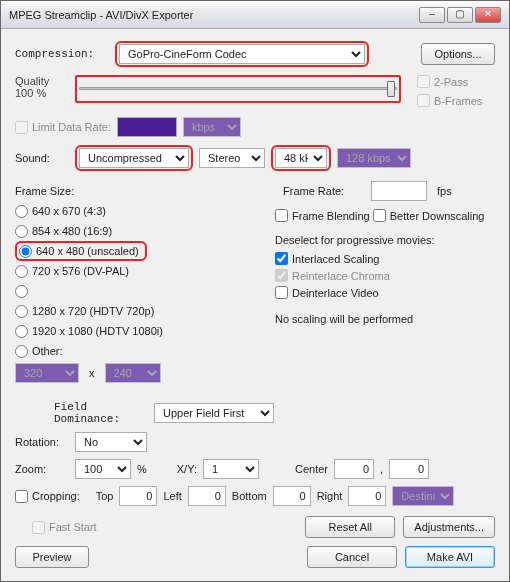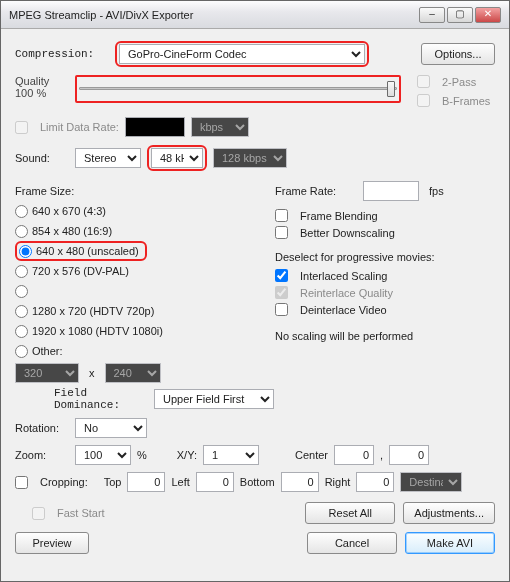--- a/index.html
+++ b/index.html
@@ -8,29 +8,29 @@
   .titlebar { height:28px; background:linear-gradient(#fdfdfe,#e8e8ec 40%,#d9dbe0); border-bottom:1px solid #aaa; display:flex; align-items:center; padding:0 8px; }
   .titlebar .title { color:#222; }
   .titlebar .winbtns { margin-left:auto; display:flex; gap:2px; }
   .winbtn { width:26px; height:16px; border:1px solid #888; border-radius:2px; background:linear-gradient(#fafafa,#d8d8d8); font-size:10px; line-height:12px; text-align:center; color:#333;}
   .winbtn.close { background:linear-gradient(#f3a1a1,#cb4848); color:#fff; }
   .content { flex:1; padding:12px 14px 10px 14px; position:relative; color:#222; }
   .row { display:flex; align-items:center; margin-bottom:8px; gap:6px; }
   label.lab { color:#222; }
   select.sel, input.inp { border:1px solid #abadb3; background:#fff; height:20px; padding:1px 4px; font-size:11px; color:#222; }
   select.sel { padding:0 2px 0 4px; }
-  select.sel.dis, input.inp.dis { color:#888; background:#000000; }
+  select.sel.dis, input.inp.dis { color:#888; background:#4c1d95; }
   .btn { height:22px; border:1px solid #8a8a8a; border-radius:3px; background:linear-gradient(#fefefe,#e5e5e5); padding:0 10px; font-size:11px; color:#222; min-width:74px; }
   .btn.primary { border:1px solid #3399ff; box-shadow:0 0 0 1px rgba(51,153,255,.4) inset; background:linear-gradient(#fbfeff,#d8edfb); }
   .hl-red { border:2px solid #e22; border-radius:6px; padding:1px 2px; }
   .slider-wrap { flex:1; position:relative; height:20px; }
   .slider-track { position:absolute; left:0; right:0; top:8px; height:3px; background:#c6c6c6; border:1px solid #9a9a9a; border-radius:1px;}
   .slider-thumb { position:absolute; top:2px; width:8px; height:16px; background:linear-gradient(#f8f8f8,#dcdcdc); border:1px solid #6b6b6b; border-radius:1px;}
   .mini-lab { color:#444; }
-  .chk { display:inline-flex; align-items:center; gap:12px; }
+  .chk { display:inline-flex; align-items:center; gap:4px; }
   .chk input { width:13px; height:13px; }
   .chk.dis { color:#8a8a8a; }
   .section-label { margin:6px 0 4px 0; }
   .framesizes { display:flex; }
   .leftcol { width:250px; }
   .rightcol { flex:1; padding-left:10px; }
   .radio-row { display:flex; align-items:center; gap:4px; height:20px; }
   .radio-row input { width:13px; height:13px; }
   .small-x { padding:0 6px; }
   .unit { margin-left:4px; }
@@ -94,20 +94,23 @@
       <div class="chk dis">
           <input type="checkbox" disabled="" style="">
           <span>Limit Data Rate:</span>
         </div>
       <input class="inp dis" style="width: 60px;" disabled="" value="">
       <select class="sel dis" style="width:58px" disabled=""><option>kbps</option></select>
     </div>
 
     <div class="row">
       <label class="lab" style="width:54px">Sound:</label>
+      <span class="hl-red">
+        <select class="sel" style="width:110px"><option>Uncompressed</option></select>
+      </span>
       <select class="sel" style="width:66px"><option>Stereo</option></select>
       <span class="hl-red">
         <select class="sel" style="width:52px"><option>48 kHz</option></select>
       </span>
       <select class="sel dis" style="width:74px" disabled=""><option>128 kbps</option></select>
     </div>
 
     <div class="framesizes">
       <div class="leftcol">
         <div class="section-label">Frame Size:</div>
@@ -143,53 +146,53 @@
             <span>Other:</span>
           </div>
         <div class="radio-row" style="margin-top:2px;">
           <select class="sel dis" disabled="" style="width:64px"><option>320</option></select>
           <span class="small-x">x</span>
           <select class="sel dis" disabled="" style="width:56px"><option>240</option></select>
         </div>
       </div>
 
       <div class="rightcol">
-        <div class="row" style="margin-top:2px;">
+        <div class="row" style="margin-top:2px;margin-left:8px;">
           <label class="lab" style="width:82px">Frame Rate:</label>
           <input class="inp" style="width: 56px;" value="">
           <span class="unit">fps</span>
         </div>
         <div class="chk" style="margin-bottom:4px;">
             <input type="checkbox" style="">
             <span>Frame Blending</span>
           </div>
         <div class="chk" style="margin-bottom:12px;">
             <input type="checkbox" style="">
             <span>Better Downscaling</span>
           </div>
 
         <div style="margin-bottom:6px;">Deselect for progressive movies:</div>
         <div class="chk" style="margin-bottom:4px;">
             <input type="checkbox" checked="" style="">
             <span>Interlaced Scaling</span>
           </div>
         <div class="chk dis" style="margin-bottom:4px;">
             <input type="checkbox" checked="" disabled="" style="">
-            <span>Reinterlace Quality</span>
+            <span>Reinterlace Chroma</span>
           </div>
         <div class="chk" style="margin-bottom:14px;">
             <input type="checkbox" style="">
             <span>Deinterlace Video</span>
           </div>
 
         <div>No scaling will be performed</div>
       </div>
     </div>
 
-    <div class="field-row" style="margin-top:4px;padding-left:39px;">
+    <div class="field-row" style="margin-top:18px;padding-left:39px;">
       <label class="lab labw">Field Dominance:</label>
       <select class="sel" style="width:120px"><option>Upper Field First</option></select>
     </div>
 
     <div class="field-row">
       <label class="lab labw2">Rotation:</label>
       <select class="sel" style="width:72px"><option>No</option></select>
     </div>
 
     <div class="field-row">

